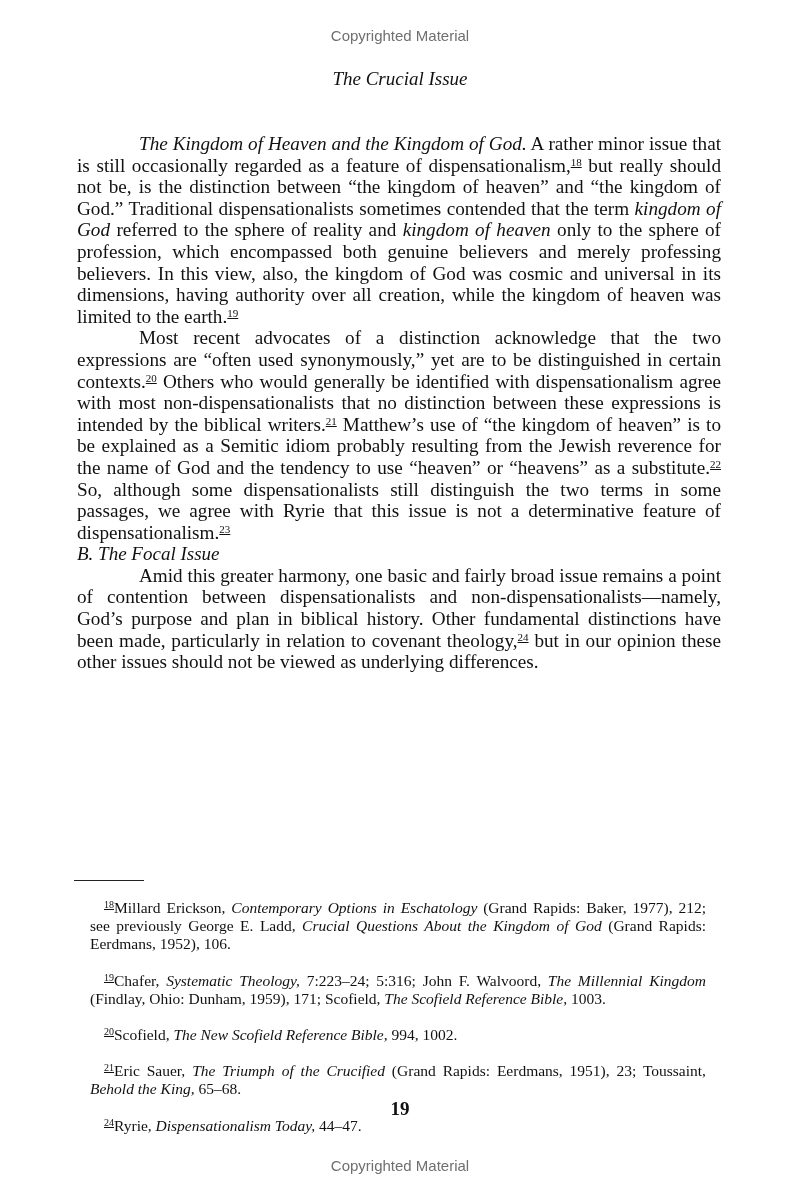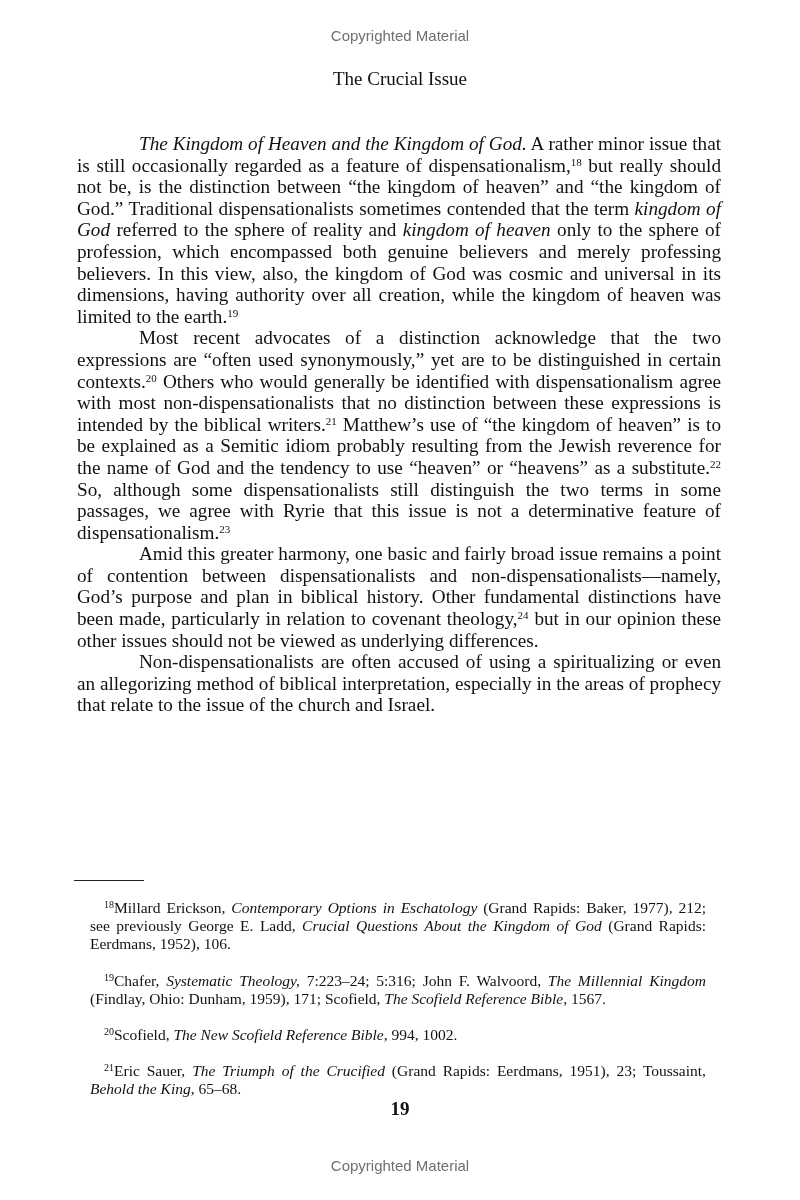--- a/index.html
+++ b/index.html
@@ -5,33 +5,33 @@
   html, body { margin: 0; padding: 0; background: #ffffff; }
   body { width: 800px; height: 1200px; position: relative; overflow: hidden; color: #111; }
   .watermark {
     position: absolute; left: 0; width: 800px; text-align: center;
     font-family: "Liberation Sans", sans-serif; font-size: 15px; color: #6f6f6f;
   }
   .wm-top { top: 27px; }
   .wm-bottom { top: 1157px; }
   .running-head {
     position: absolute; top: 68px; left: 0; width: 800px; text-align: center;
-    font-family: "Liberation Serif", serif; font-size: 19px; color: #111;
+    font-family: "Liberation Serif", serif; font-style: italic; font-size: 19px; color: #111;
   }
   .page-body {
     position: absolute; left: 77px; top: 133px; width: 644px;
     font-family: "Liberation Serif", serif; font-size: 19.2px; line-height: 21.6px;
     text-align: justify; color: #111;
   }
   .page-body p { margin: 0; text-indent: 62px; }
   .page-body p.noindent { text-indent: 0; }
   .section-heading {
     font-style: italic; font-size: 19px; margin: 34px 0 26px 0; text-indent: 0;
   }
-  sup { font-size: 11px; line-height: 0; vertical-align: 6px; }
+  sup { font-size: 11px; line-height: 0; vertical-align: 6px; text-decoration: underline; }
   .footnotes {
     position: absolute; left: 72px; top: 880px; width: 652px;
     font-family: "Liberation Serif", serif; font-size: 15.5px; line-height: 18.2px;
     text-align: justify; color: #111;
   }
   .fn-rule { width: 70px; border-top: 1.5px solid #222; margin: 0 0 2px 2px; }
   .fn { margin: 18px; text-indent: 14px; }
   .fn sup { font-size: 10px; vertical-align: 5px; }
   .folio {
     position: absolute; top: 1098px; left: 0; width: 800px; text-align: center;
@@ -44,29 +44,30 @@
 
 <div class="watermark wm-top">Copyrighted Material</div>
 
 <div class="running-head">The Crucial Issue</div>
 
 <div class="page-body">
   <p><i>The Kingdom of Heaven and the Kingdom of God.</i><span> A rather minor issue that is still occasionally regarded as a feature of dispensationalism,</span><sup>18</sup><span> but really should not be, is the distinction between “the kingdom of heaven” and “the kingdom of God.” Traditional dispensationalists sometimes contended that the term </span><i>kingdom of God</i><span> referred to the sphere of reality and </span><i>kingdom of heaven</i><span> only to the sphere of profession, which encompassed both genuine believers and merely professing believers. In this view, also, the kingdom of God was cosmic and universal in its dimensions, having authority over all creation, while the kingdom of heaven was limited to the earth.</span><sup>19</sup></p>
 
   <p><span>Most recent advocates of a distinction acknowledge that the two expressions are “often used synonymously,” yet are to be distinguished in certain contexts.</span><sup>20</sup><span> Others who would generally be identified with dispensationalism agree with most non-dispensationalists that no distinction between these expressions is intended by the biblical writers.</span><sup>21</sup><span> Matthew’s use of “the kingdom of heaven” is to be explained as a Semitic idiom probably resulting from the Jewish reverence for the name of God and the tendency to use “heaven” or “heavens” as a substitute.</span><sup>22</sup><span> So, although some dispensationalists still distinguish the two terms in some passages, we agree with Ryrie that this issue is not a determinative feature of dispensationalism.</span><sup>23</sup></p>
 
+  <p class="noindent section-heading">B. The Focal Issue</p>
 
   <p><span>Amid this greater harmony, one basic and fairly broad issue remains a point of contention between dispensationalists and non-dispensationalists—namely, God’s purpose and plan in biblical history. Other fundamental distinctions have been made, particularly in relation to covenant theology,</span><sup>24</sup><span> but in our opinion these other issues should not be viewed as underlying differences.</span></p>
 
-  <p><span>Non-dispensationalists are often accused of using a spiritualizing or even an allegorizing method of biblical interpretation, especially in the areas of prophecy that relate to the issue of the church and Israel.</span></p>
 </div>
 
 <div class="footnotes">
   <div class="fn-rule"></div>
   <p class="fn"><sup>18</sup><span>Millard Erickson, </span><i>Contemporary Options in Eschatology</i><span> (Grand Rapids: Baker, 1977), 212; see previously George E. Ladd, </span><i>Crucial Questions About the Kingdom of God</i><span> (Grand Rapids: Eerdmans, 1952), 106.</span></p>
-  <p class="fn"><sup>19</sup><span>Chafer, </span><i>Systematic Theology,</i><span> 7:223–24; 5:316; John F. Walvoord, </span><i>The Millennial Kingdom</i><span> (Findlay, Ohio: Dunham, 1959), 171; Scofield, </span><i>The Scofield Reference Bible,</i><span> 1567.</span></p>
+  <p class="fn"><sup>19</sup><span>Chafer, </span><i>Systematic Theology,</i><span> 7:223–24; 5:316; John F. Walvoord, </span><i>The Millennial Kingdom</i><span> (Findlay, Ohio: Dunham, 1959), 171; Scofield, </span><i>The Scofield Reference Bible,</i><span> 1003.</span></p>
   <p class="fn"><sup>20</sup><span>Scofield, </span><i>The New Scofield Reference Bible,</i><span> 994, 1002.</span></p>
   <p class="fn"><sup>21</sup><span>Eric Sauer, </span><i>The Triumph of the Crucified</i><span> (Grand Rapids: Eerdmans, 1951), 23; Toussaint, </span><i>Behold the King,</i><span> 65–68.</span></p>
+  <p class="fn"><sup>24</sup><span>Ryrie, </span><i>Dispensationalism Today,</i><span> 44–47.</span></p>
 </div>
 
 <div class="folio">19</div>
 
 <div class="watermark wm-bottom">Copyrighted Material</div>
 
 </body></html>

